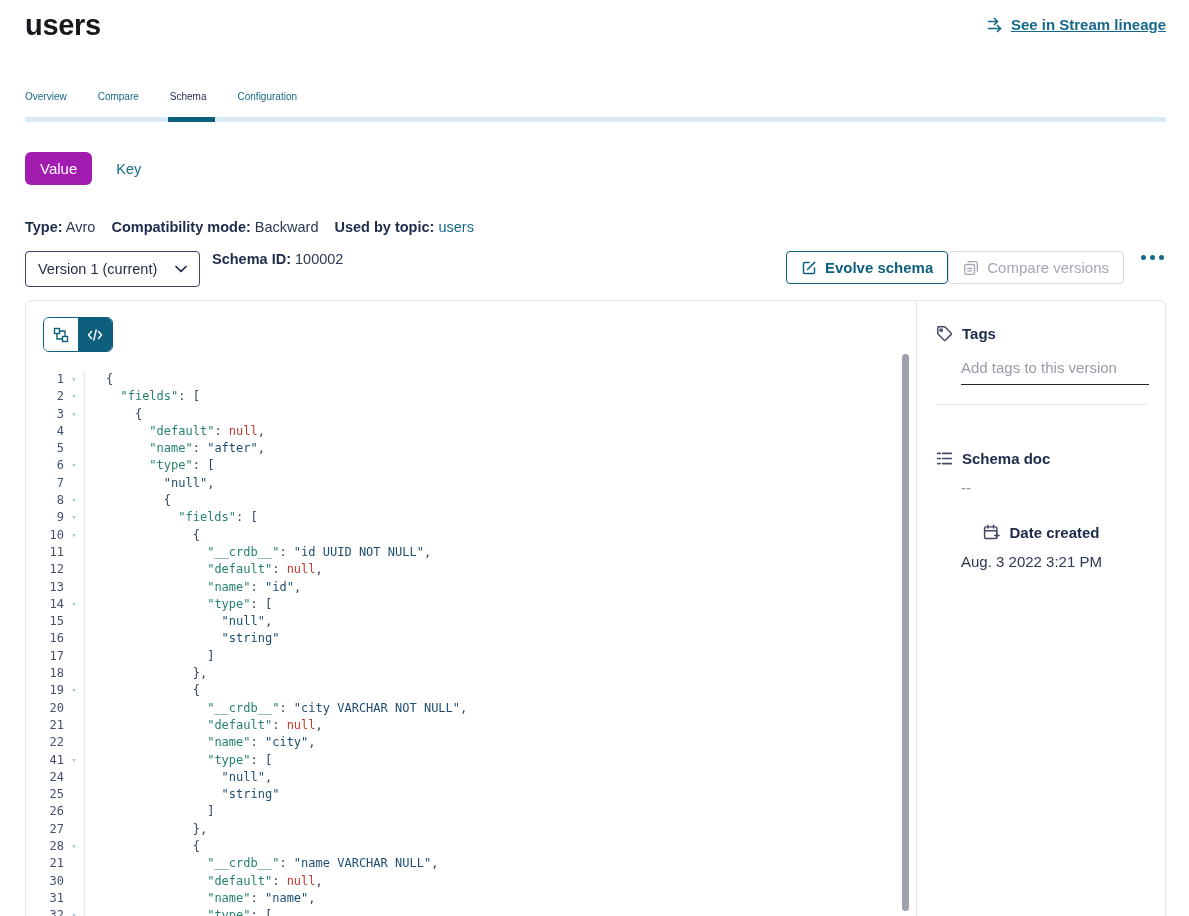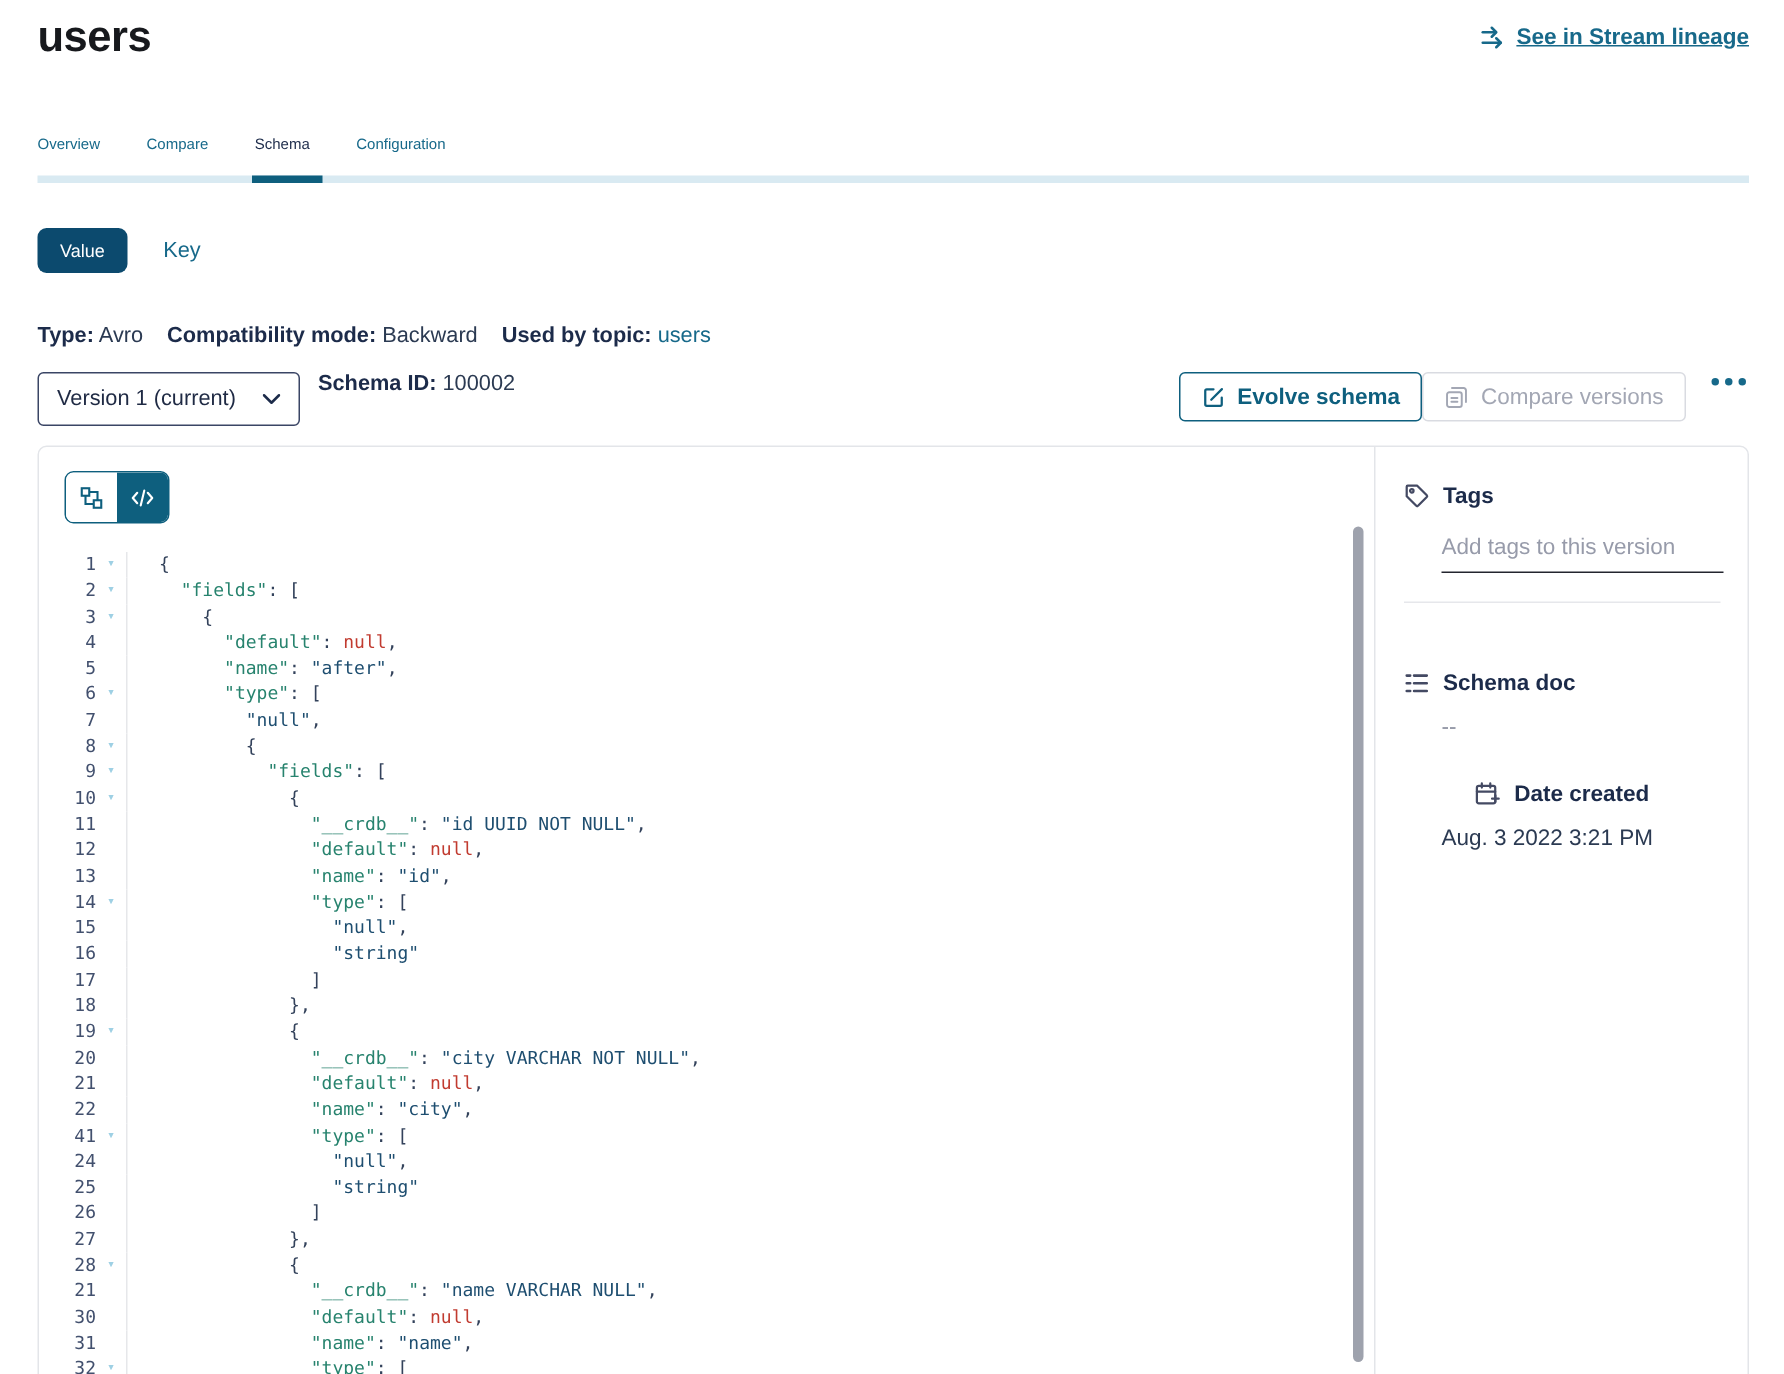--- a/index.html
+++ b/index.html
@@ -19,21 +19,21 @@
   .tab-list { display:flex; }
   .tab { position:relative; margin-right:31px; font-size:10px; color:#17698A;
     padding-bottom:15px; cursor:pointer; }
   .tab.active { color:#1C2B4A; font-weight:500; }
   .tab.active::after { content:""; position:absolute; left:-2px; right:-8px;
     bottom:-5px; height:5px; background:#0E5F7E; z-index:2; }
   .tab-track { height:5px; background:#D9EAF2; }
 
   
   .seg-toggle { margin-top:30px; display:flex; align-items:center; }
-  .seg-value { background:#0c4a6e; color:#fff; font-size:12px; padding:8px 15px;
+  .seg-value { background:#a21caf; color:#fff; font-size:15px; padding:8px 15px;
     border:none; border-radius:6px; cursor:pointer; font-family:inherit;text-align:center; }
   .seg-key { margin-left:24px; color:#17698A; font-size:14.5px; background:none;
     border:none; cursor:pointer; font-family:inherit; }
 
   
   .meta { margin-top:34px; display:flex; font-size:14.5px; color:#2B3A52; }
   .meta .group { margin-right:16px; }
   .meta b { color:#1C2B4A; font-weight:700; }
   .meta .link { color:#17698A; cursor:pointer; }
 

